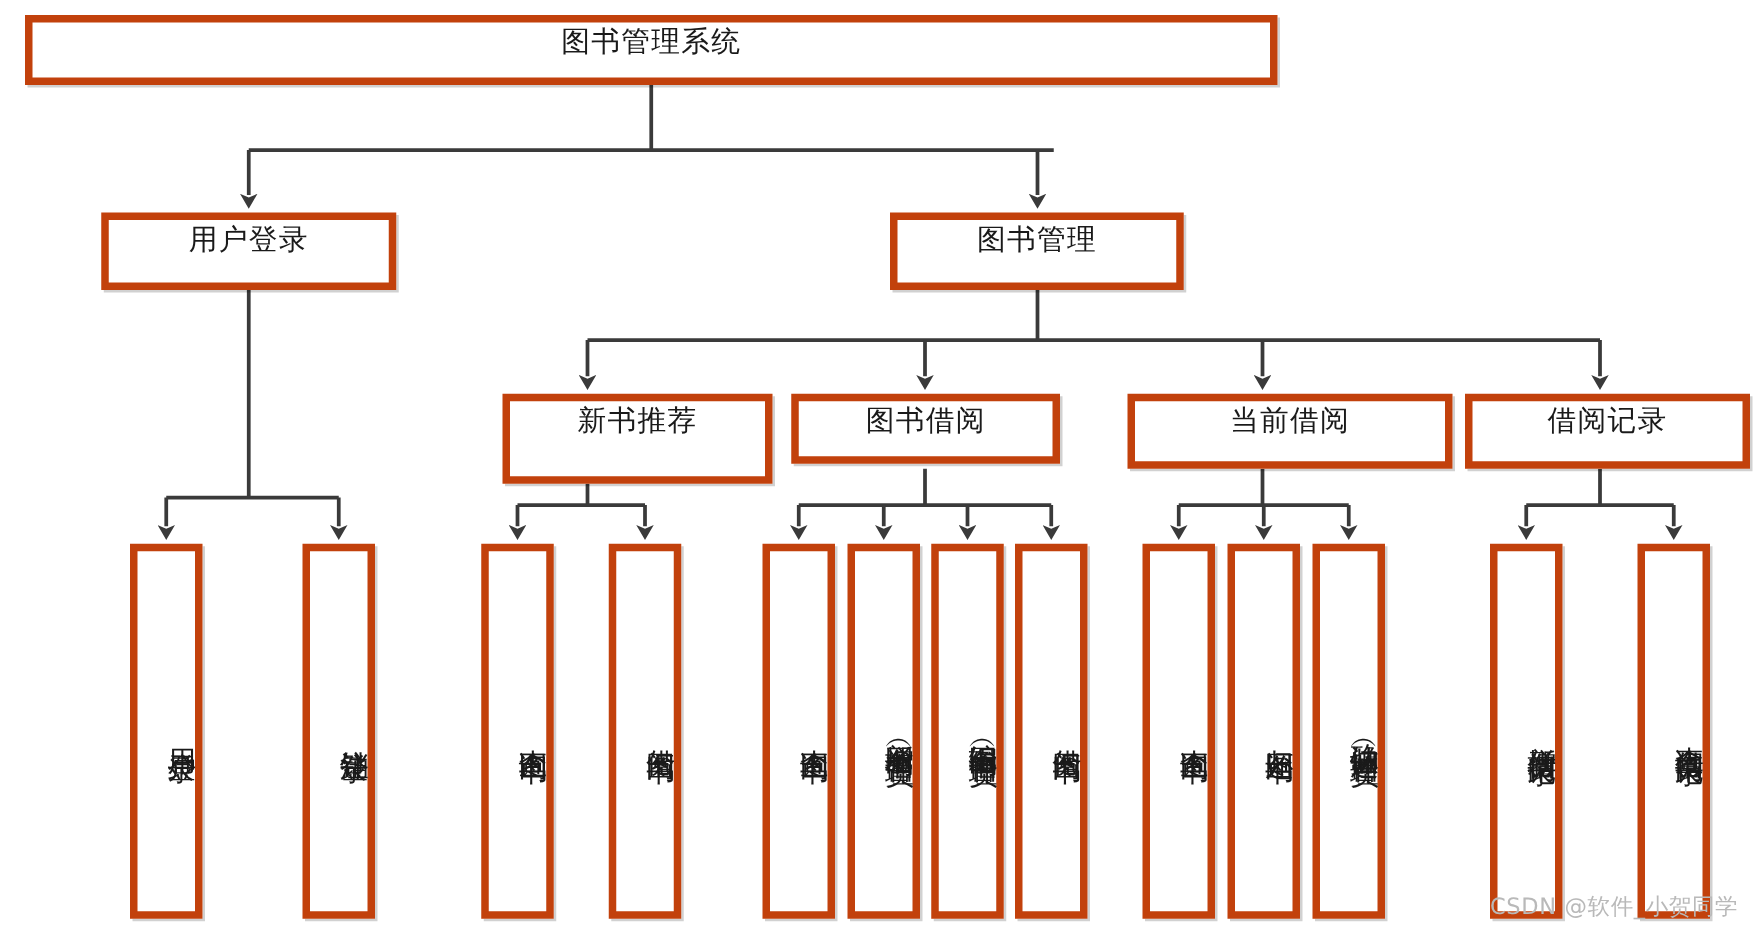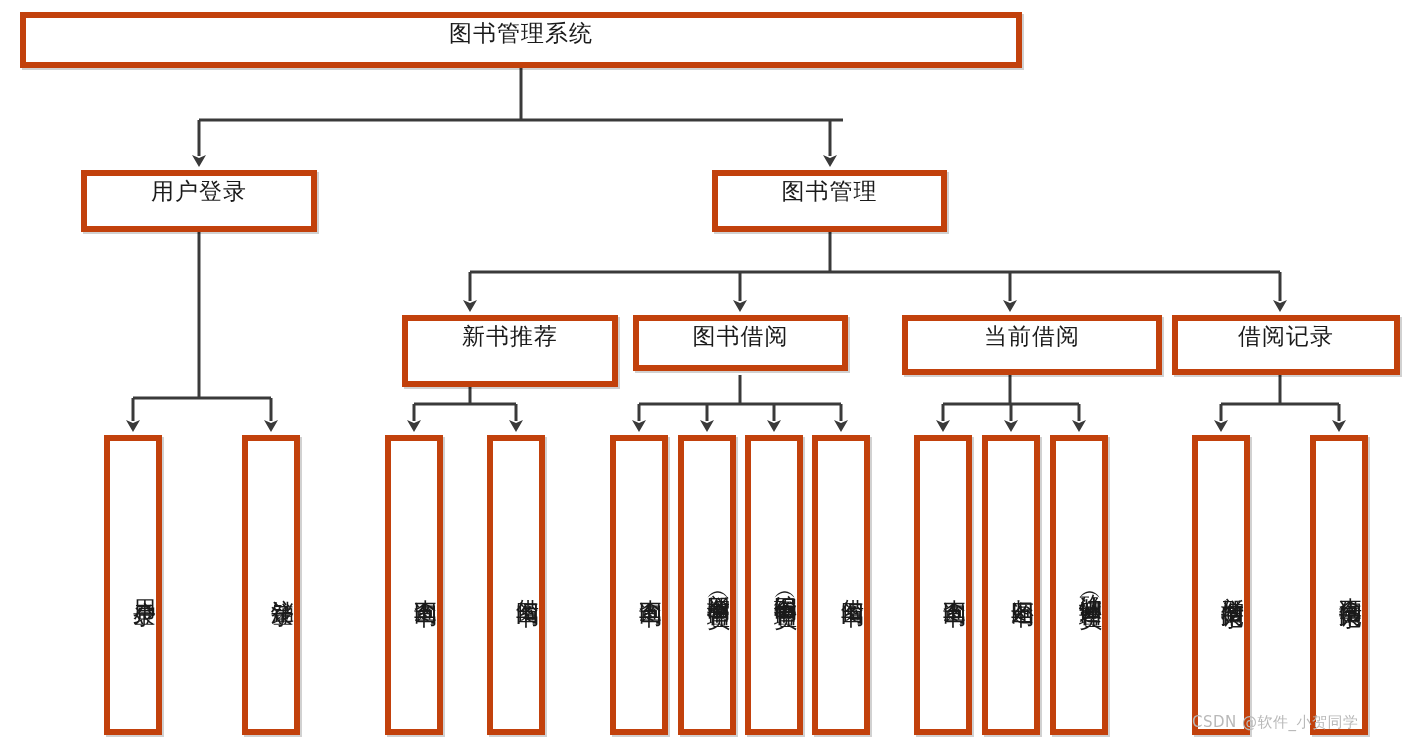--- a/index.html
+++ b/index.html
@@ -51,21 +51,21 @@
   .node .label {
     display: block;
     white-space: nowrap;
   }
   .node.vertical .label {
     writing-mode: vertical-rl;
     text-orientation: upright;
   }
   .watermark {
     position: absolute;
-    font-size: 15px;
+    font-size: 18px;
     color: #b9b9b9;
     white-space: nowrap;
     letter-spacing: 0.5px;
     font-family: "DejaVu Sans", "Liberation Sans", sans-serif;
   }
 </style>
 </head>
 <body>
 
 <div id="canvas">

